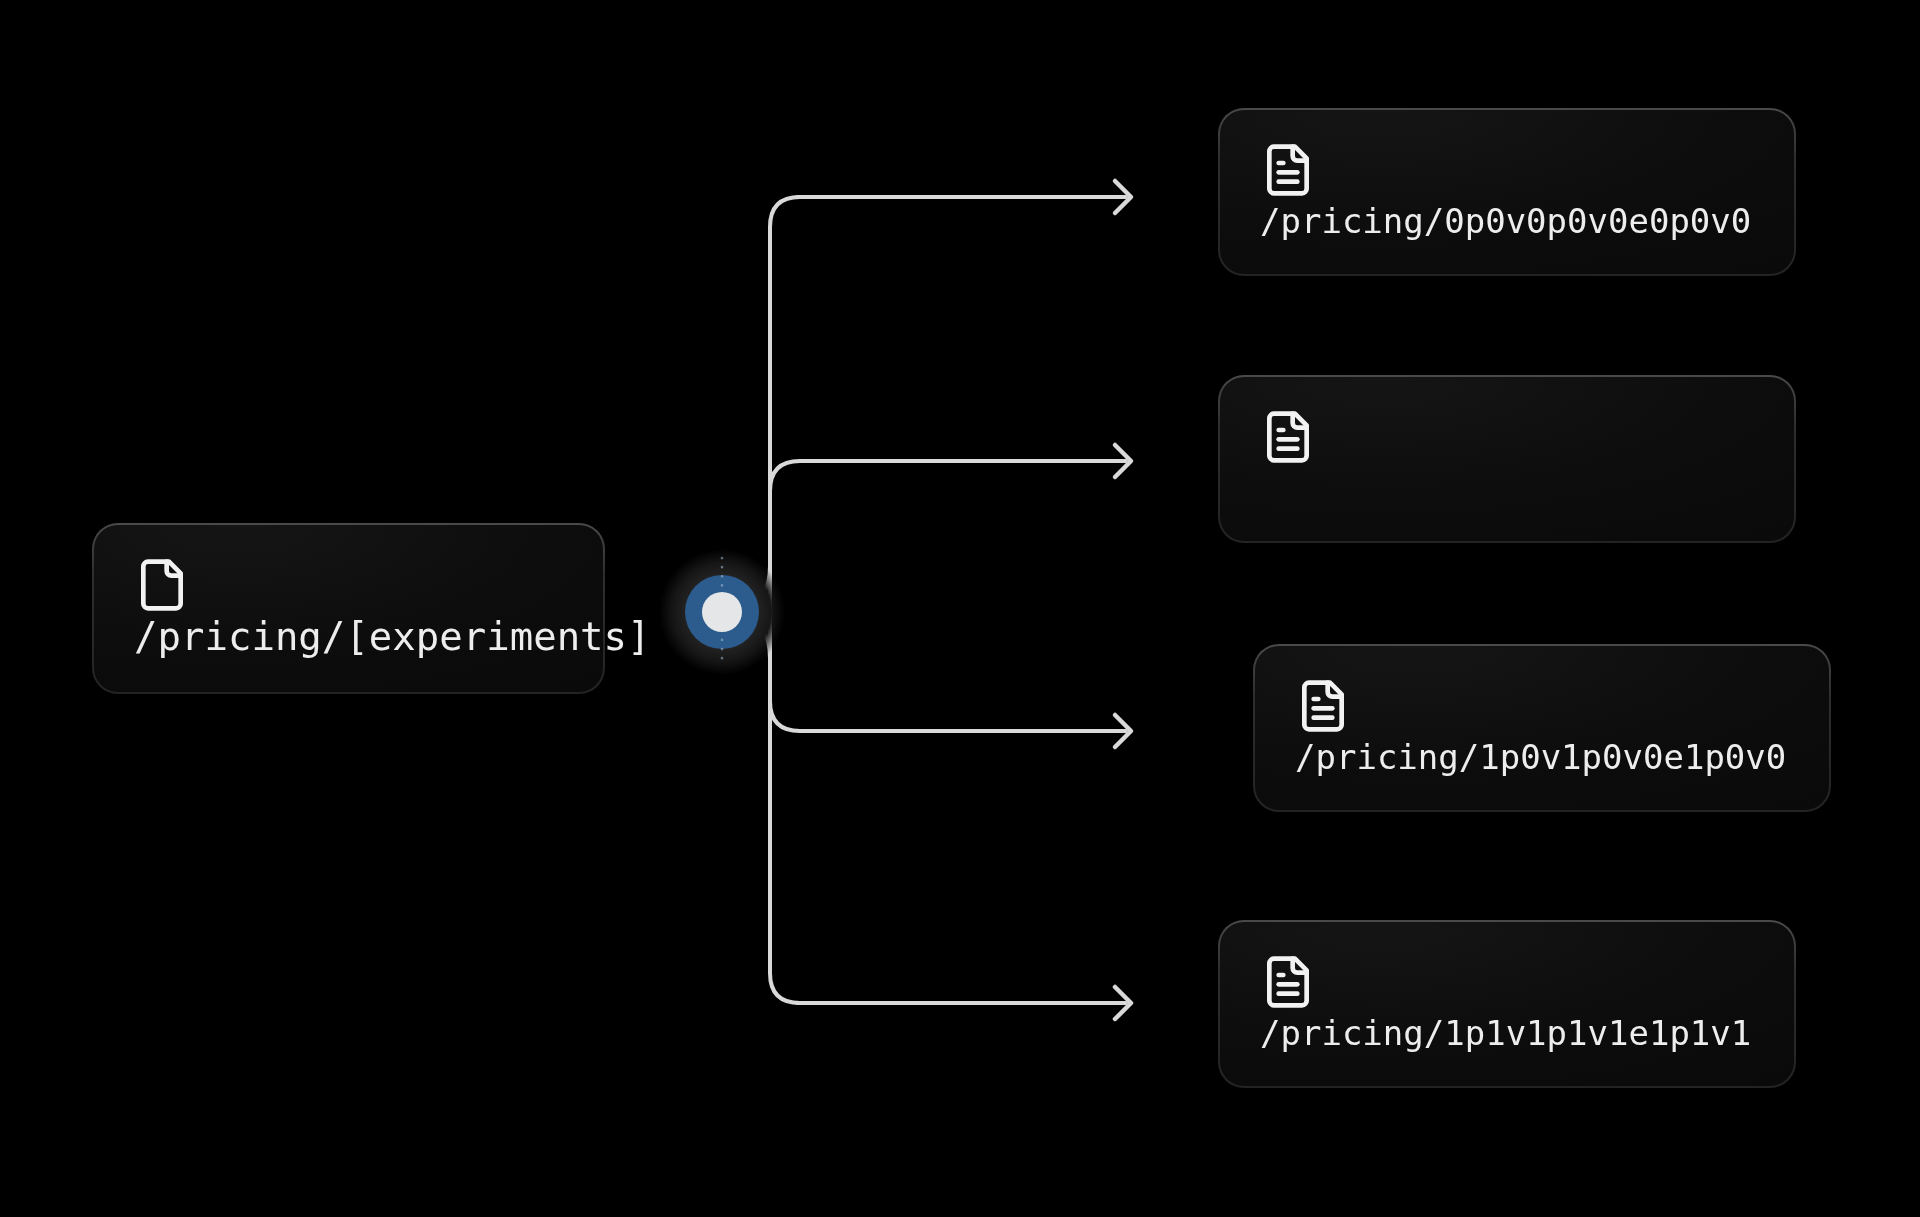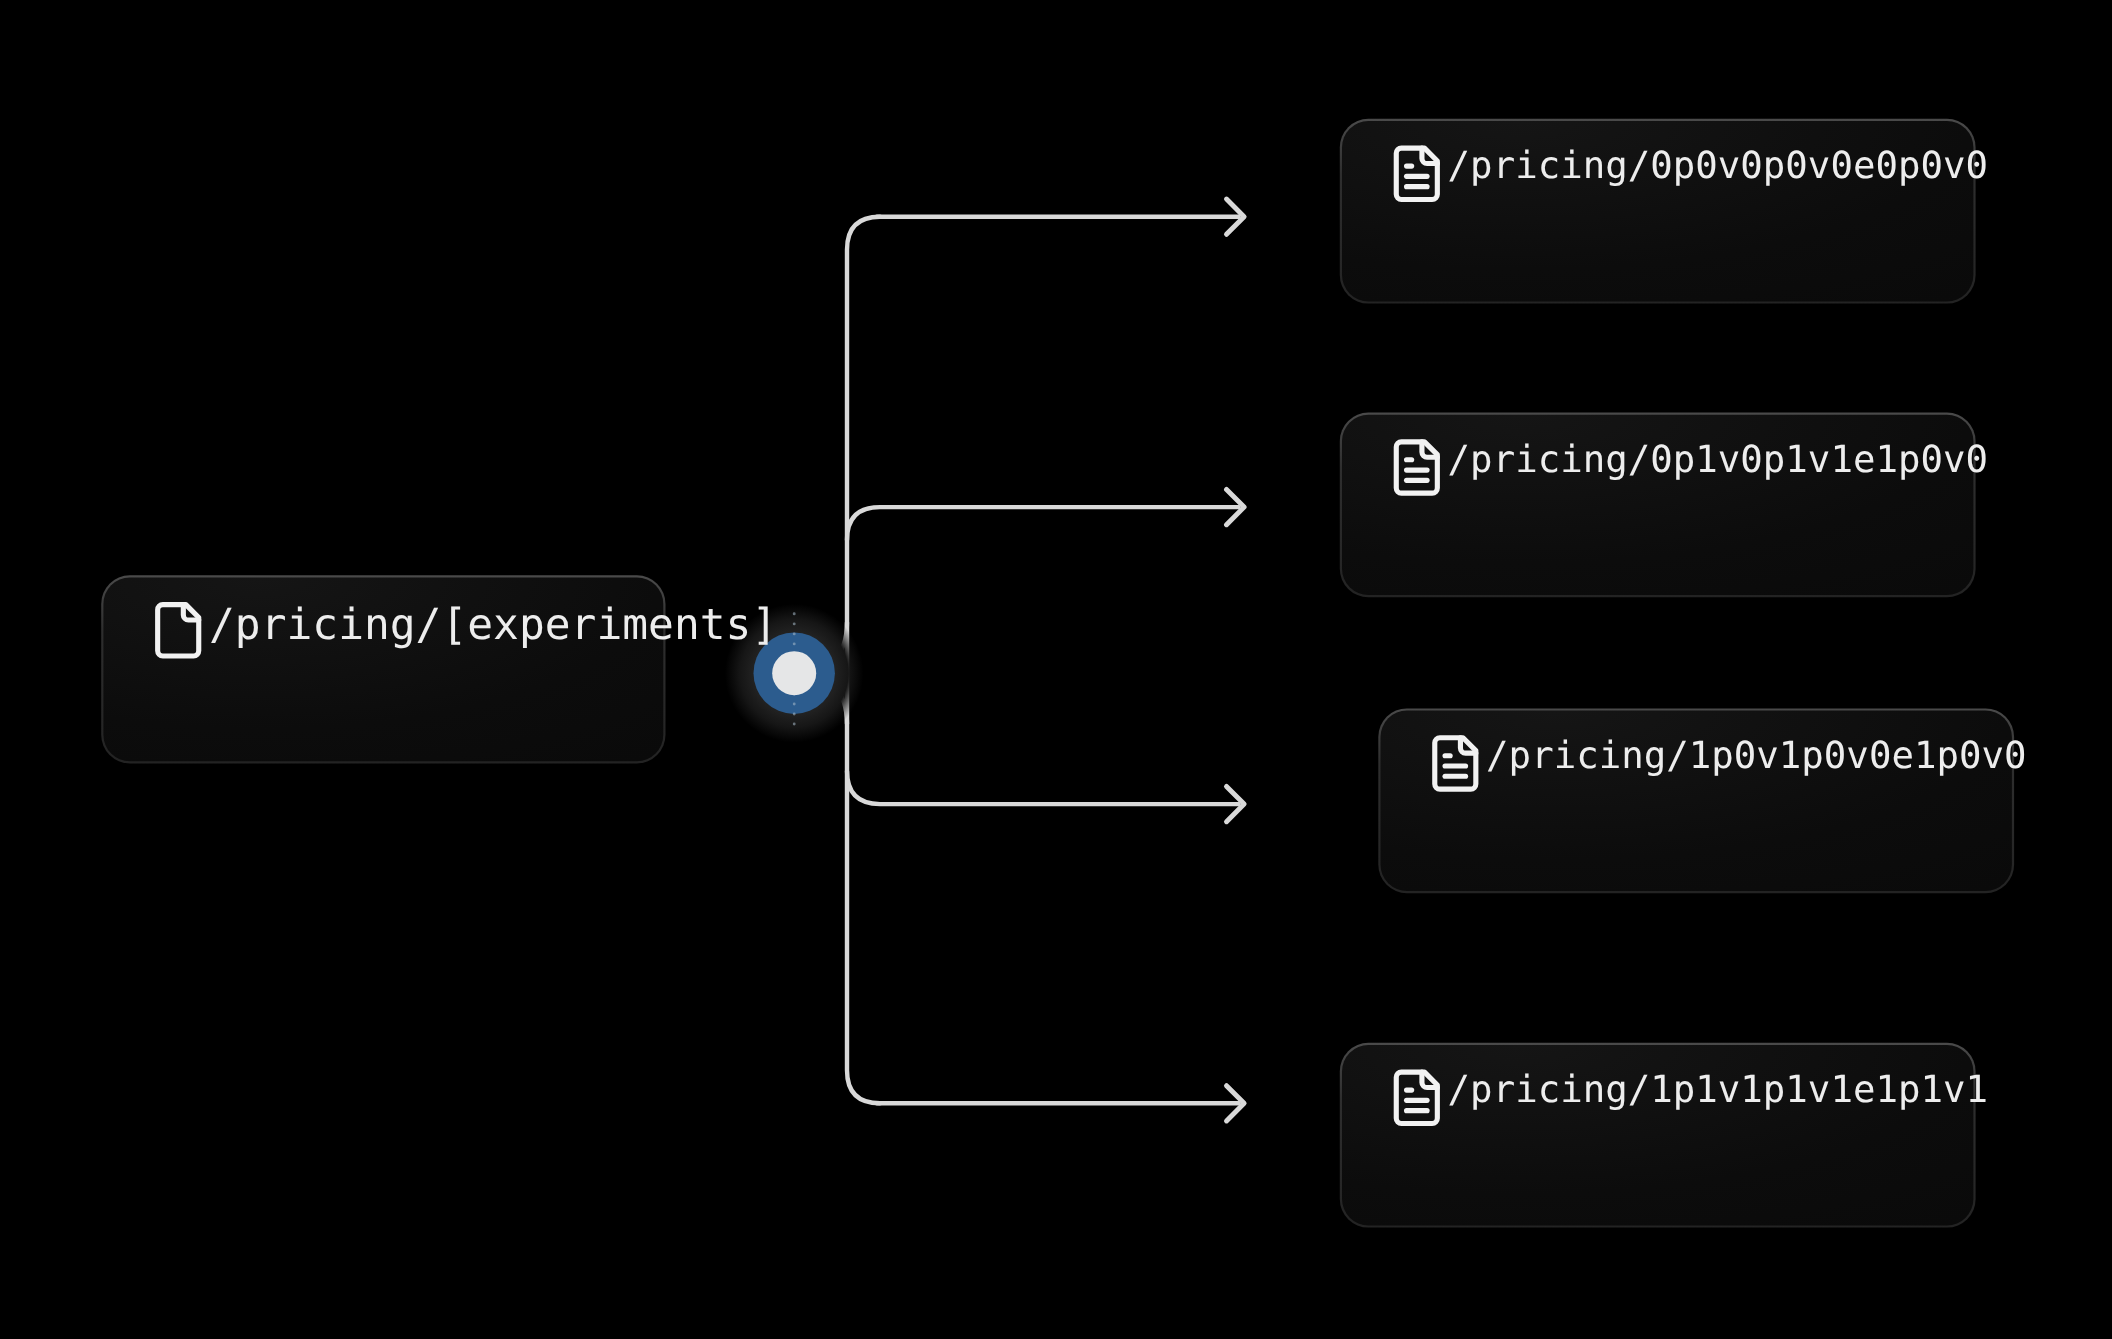--- a/index.html
+++ b/index.html
@@ -58,44 +58,44 @@
     position: absolute;
     padding: 2px;
     border-radius: 26px;
     background: linear-gradient(180deg, var(--card-border-top) 0%, #2e2e2e 30%, var(--card-border-bottom) 100%);
   }
   .node-inner {
     width: 100%;
     height: 100%;
     border-radius: 24px;
     background: radial-gradient(130% 150% at 28% 0%, #151515 0%, #0c0c0c 55%, #090909 100%);
-    padding: 20px 40px;
+    padding: 32px 40px;
     display: flex;
-    flex-direction: row;
+    flex-direction: column;
     justify-content: space-between;
   }
   .node-icon svg { display: block; }
   .node-icon {
     stroke: var(--icon);
   }
   .node-label {
     color: var(--text);
     white-space: nowrap;
     letter-spacing: 0;
   }
 
   .source-node { left: 92px; top: 523px; width: 513px; height: 171px; }
   .source-node .node-label { font-size: 39px; line-height: 48px; }
 
   .target-node { left: 1218px; width: 578px; height: 168px; }
   .target-node .node-label { font-size: 34px; line-height: 42px; }
   .target-node-1 { top: 108px; }
   .target-node-2 { top: 375px; }
   .target-node-3 { top: 644px; margin-left: 35px; }
-  .target-node-4 { top: 948px; }
+  .target-node-4 { top: 920px; }
 </style>
 </head>
 <body>
 
 <div class="canvas">
 
   <svg class="edges-svg" viewBox="0 0 1920 1217" aria-hidden="true">
     <defs>
       <radialGradient id="haloGrad" cx="50%" cy="50%" r="50%">
         <stop offset="0%" stop-color="#2b2b2b"></stop>
@@ -159,21 +159,20 @@
     <div class="node-inner">
       <span class="node-icon">
         <svg width="56" height="56" viewBox="0 0 24 24" fill="none" stroke="currentColor" stroke-width="2" stroke-linecap="round" stroke-linejoin="round" style="stroke: var(--icon);">
           <path d="M15 2H6a2 2 0 0 0-2 2v16a2 2 0 0 0 2 2h12a2 2 0 0 0 2-2V7Z"></path>
           <path d="M14 2v4a2 2 0 0 0 2 2h4"></path>
           <path d="M10 9H8"></path>
             <path d="M16 13H8"></path>
             <path d="M16 17H8"></path>
         </svg>
       </span>
-      <span class="node-label">/pricing/0p1v0p1v1e1p0v0</span>
     </div>
   </div>
 
   <div class="node target-node target-node-3">
     <div class="node-inner">
       <span class="node-icon">
         <svg width="56" height="56" viewBox="0 0 24 24" fill="none" stroke="currentColor" stroke-width="2" stroke-linecap="round" stroke-linejoin="round" style="stroke: var(--icon);">
           <path d="M15 2H6a2 2 0 0 0-2 2v16a2 2 0 0 0 2 2h12a2 2 0 0 0 2-2V7Z"></path>
           <path d="M14 2v4a2 2 0 0 0 2 2h4"></path>
           <path d="M10 9H8"></path>

